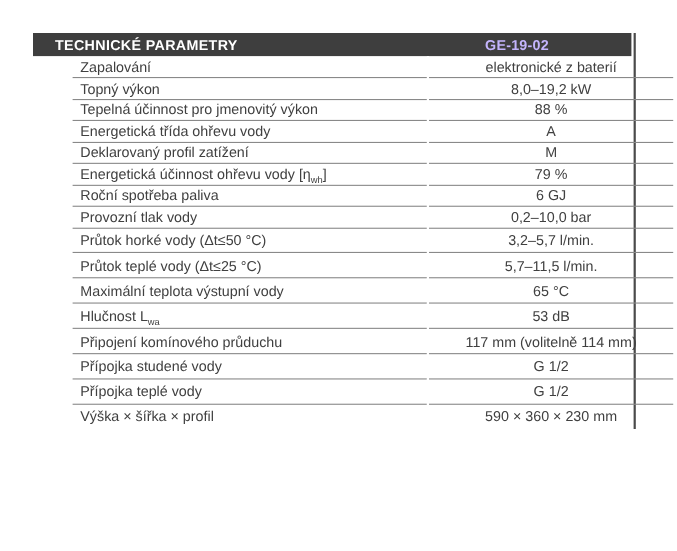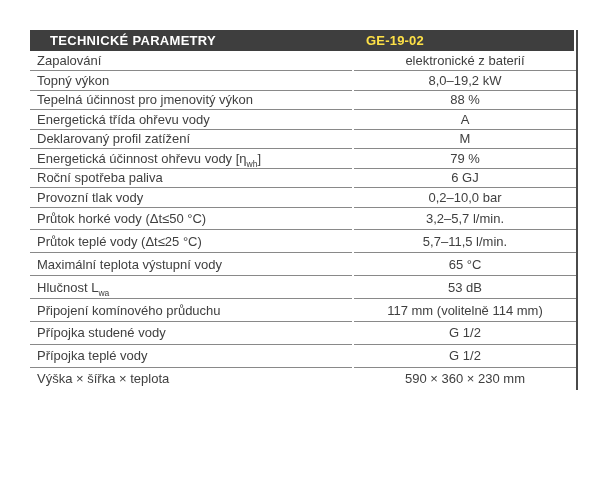--- a/index.html
+++ b/index.html
@@ -34,29 +34,31 @@
     flex: 0 0 316px;
     padding-left: 20px;
     color: #ffffff;
     font-size: 13px;
     font-weight: bold;
     letter-spacing: 0.3px;
     white-space: nowrap;
   }
   .th-right {
     flex: 1;
-    color: #fde047;
+    text-align: center;
+    color: #c4b5fd;
     font-size: 13px;
     font-weight: bold;
     letter-spacing: 0.2px;
   }
   table.rows {
     width: 546px;
     border-collapse: collapse;
     table-layout: fixed;
+    margin-left: 36px;
   }
   table.rows tr {
     height: 19.5px;
   }
   table.rows tr:nth-child(n+9) {
     height: 22.9px;
   }
   td {
     font-size: 13px;
     color: #404040;
@@ -165,20 +167,20 @@
     <td class="lbl">Přípojka studené vody</td>
     <td class="val">G 1/2</td>
   </tr>
 
   <tr>
     <td class="lbl">Přípojka teplé vody</td>
     <td class="val">G 1/2</td>
   </tr>
 
   <tr>
-    <td class="lbl">Výška × šířka × teplota</td>
+    <td class="lbl">Výška × šířka × profil</td>
     <td class="val">590 × 360 × 230 mm</td>
   </tr>
 
 </tbody>
     </table>
   </div>
 </div>
 
 </body></html>

